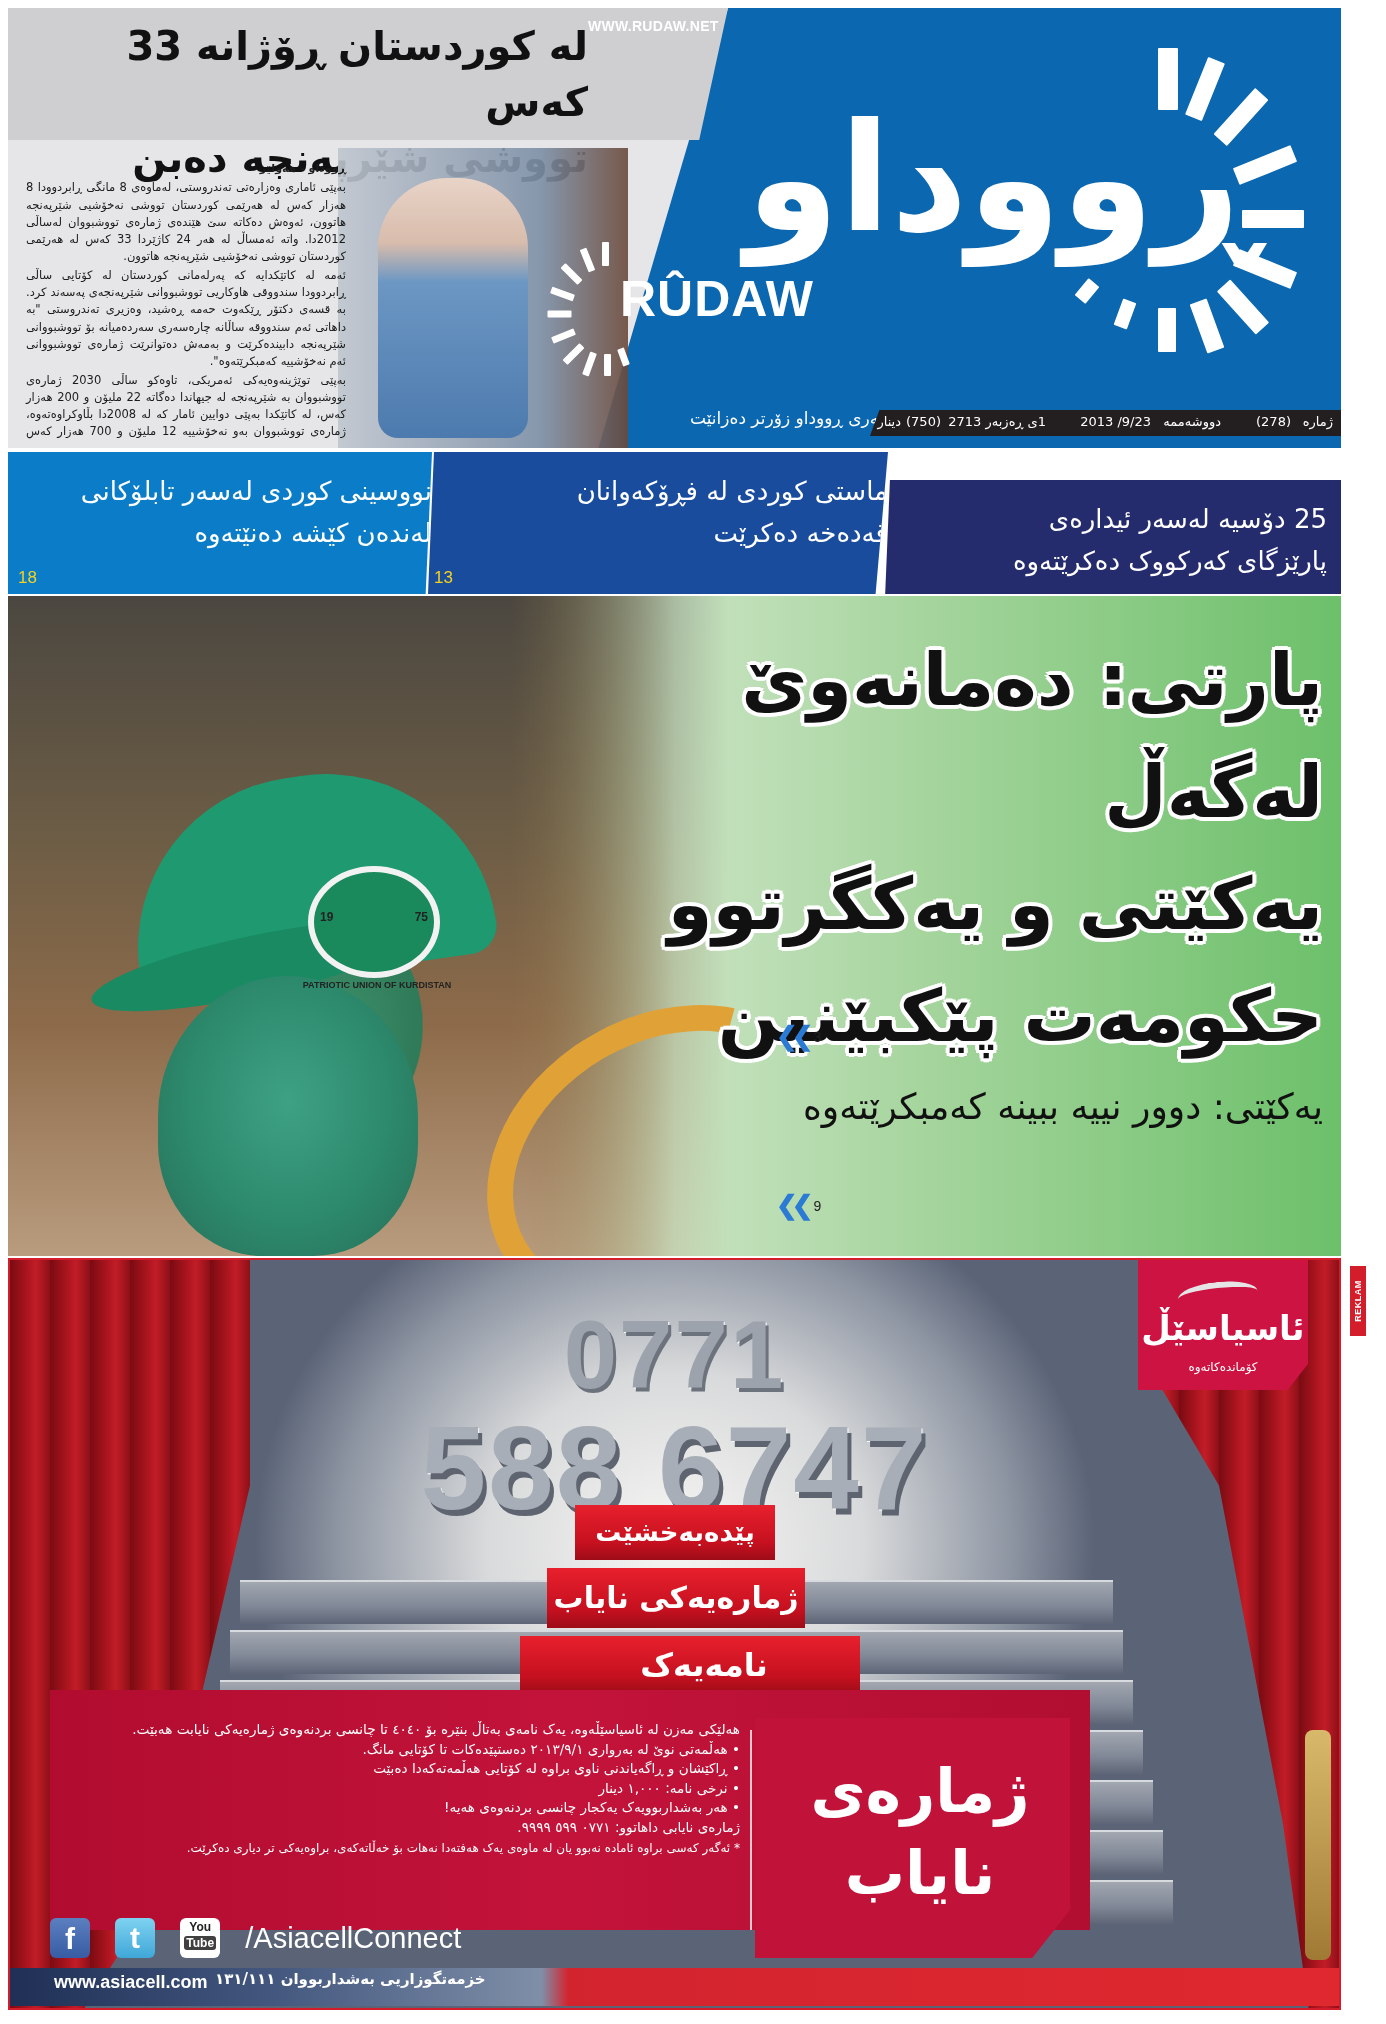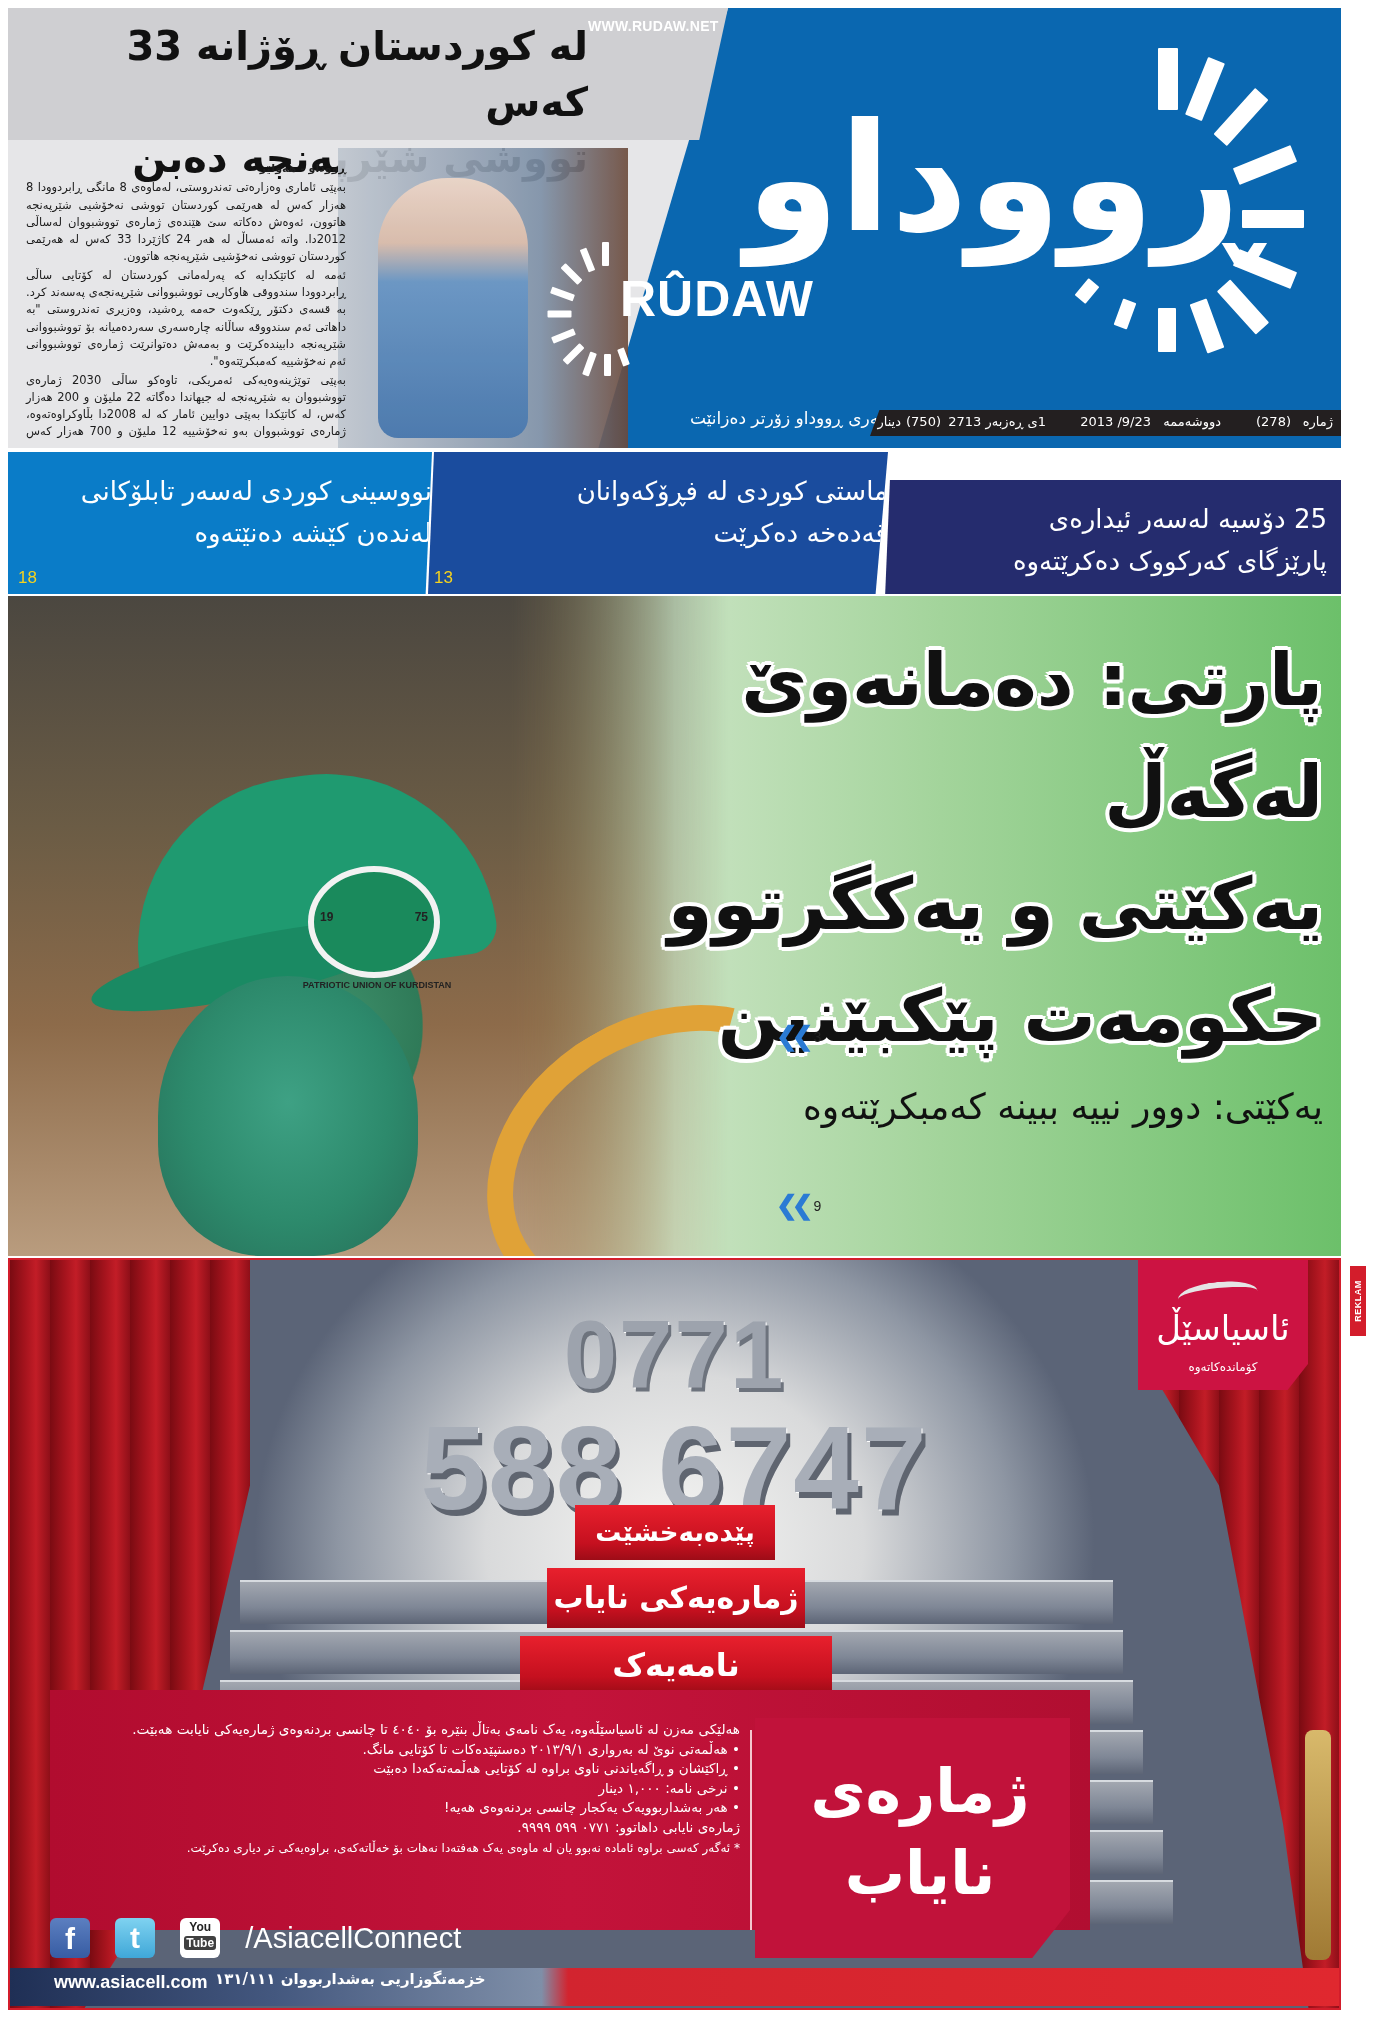--- a/index.html
+++ b/index.html
@@ -89,21 +89,21 @@
   #tassel { right:8px; top:470px; width:26px; height:230px; background:linear-gradient(180deg,#d8b96b,#a07a34); border-radius:8px; }
 
   #num-line1 { left:0; width:100%; top:40px; text-align:center; color:#9da3ad; font-family:"Liberation Sans", sans-serif; font-weight:bold; font-size:96px;
                text-shadow: 3px 4px 0 #6d737d, 1px 1px 0 #fff; letter-spacing:2px; }
   #num-line2 { left:0; width:100%; top:140px; text-align:center; color:#a8aeb8; font-family:"Liberation Sans", sans-serif; font-weight:bold; font-size:118px;
                text-shadow: 4px 6px 0 #5f6570, 1px 1px 0 #fff; letter-spacing:2px; }
 
   .rstep { position:absolute; background:linear-gradient(180deg,#e8202d 0%,#c5101f 70%,#9d0c17 100%); color:#fff; text-align:center; font-weight:bold; }
   #rstep-1 { left:565px; top:245px; width:200px; height:55px; font-size:26px; line-height:55px; }
   #rstep-2 { left:537px; top:308px; width:258px; height:60px; font-size:30px; line-height:60px; }
-  #rstep-3 { left:510px; top:376px; width:312px; height:58px; font-size:32px; line-height:58px; }
+  #rstep-3 { left:510px; top:376px; width:312px; height:58px; font-size:32px; line-height:58px;padding-left:28px; }
 
   #ad-panel { left:40px; top:430px; width:1040px; height:240px; background:linear-gradient(90deg,#b10c2f,#c3133a 50%,#b10e31); }
   #ad-panel-big { left:745px; top:458px; width:315px; height:240px; background:#c1123a;
                   clip-path: polygon(0 0,100% 0,100% 80%,88% 100%,0 100%); }
   #ad-divider { left:740px; top:470px; width:2px; height:200px; background:#f4c7cf; }
   #ad-body { left:30px; top:460px; width:700px; color:#fff; font-size:13.6px; line-height:19.5px; text-align:right; }
   #ad-body .bul::before { content:"• "; }
   #ad-body p { margin:0; }
   #ad-body .note { font-size:12px; margin-top:2px; }
   #ad-big { left:760px; top:490px; width:300px; text-align:center; color:#fff; font-weight:bold; font-size:60px; line-height:82px; }
@@ -115,21 +115,21 @@
   #soc-yt { background:#fff; color:#222; font-size:12px; line-height:14px; padding-top:2px; box-sizing:border-box; }
   #soc-yt .tube { display:block; background:#404040; color:#fff; margin:2px 4px 0; border-radius:3px; }
   #social-handle { display:inline-block; vertical-align:middle; color:#fff; font-family:"Liberation Sans", sans-serif; font-size:29px; }
 
   #footer-bar { left:0; top:708px; width:100%; height:38px; background:linear-gradient(90deg,#1f2f55 0%, #44587f 20%, #7f8fa8 40%, #d2242f 42%, #e0282f 100%); }
   #footer-url { left:44px; top:712px; color:#fff; font-family:"Liberation Sans", sans-serif; font-weight:bold; font-size:18px; }
   #footer-ar { left:205px; top:710px; color:#fff; font-size:15px; font-weight:bold; direction:rtl; width:290px; text-align:left; }
 
   #asiacell-logo { left:1128px; top:0px; width:170px; height:130px; background:#cc1342;
                    clip-path: polygon(0 0,100% 0,100% 80%,88% 100%,0 100%); color:#fff; text-align:center; }
-  #asiacell-logo .name { position:absolute; left:0; width:100%; top:48px; font-size:34px; font-weight:normal; }
+  #asiacell-logo .name { position:absolute; left:0; width:100%; top:48px; font-size:34px; font-weight:bold; }
   #asiacell-logo .slogan { position:absolute; left:0; width:100%; top:100px; font-size:12px; }
   #asiacell-logo .wing { position:absolute; left:40px; top:22px; width:80px; height:20px; border-top:6px solid #e5e5e5; border-radius:60% 60% 0 0; transform:rotate(-6deg); }
 
   #reklam { left:1350px; top:1266px; width:16px; height:70px; background:#d31d2b; color:#fff; font-family:"Liberation Sans", sans-serif; font-weight:bold; font-size:9px; }
   #reklam span { position:absolute; left:50%; top:50%; transform:translate(-50%,-50%) rotate(-90deg); white-space:nowrap; letter-spacing:.5px; }
 </style>
 </head>
 <body>
 
 <div id="masthead" class="abs">

